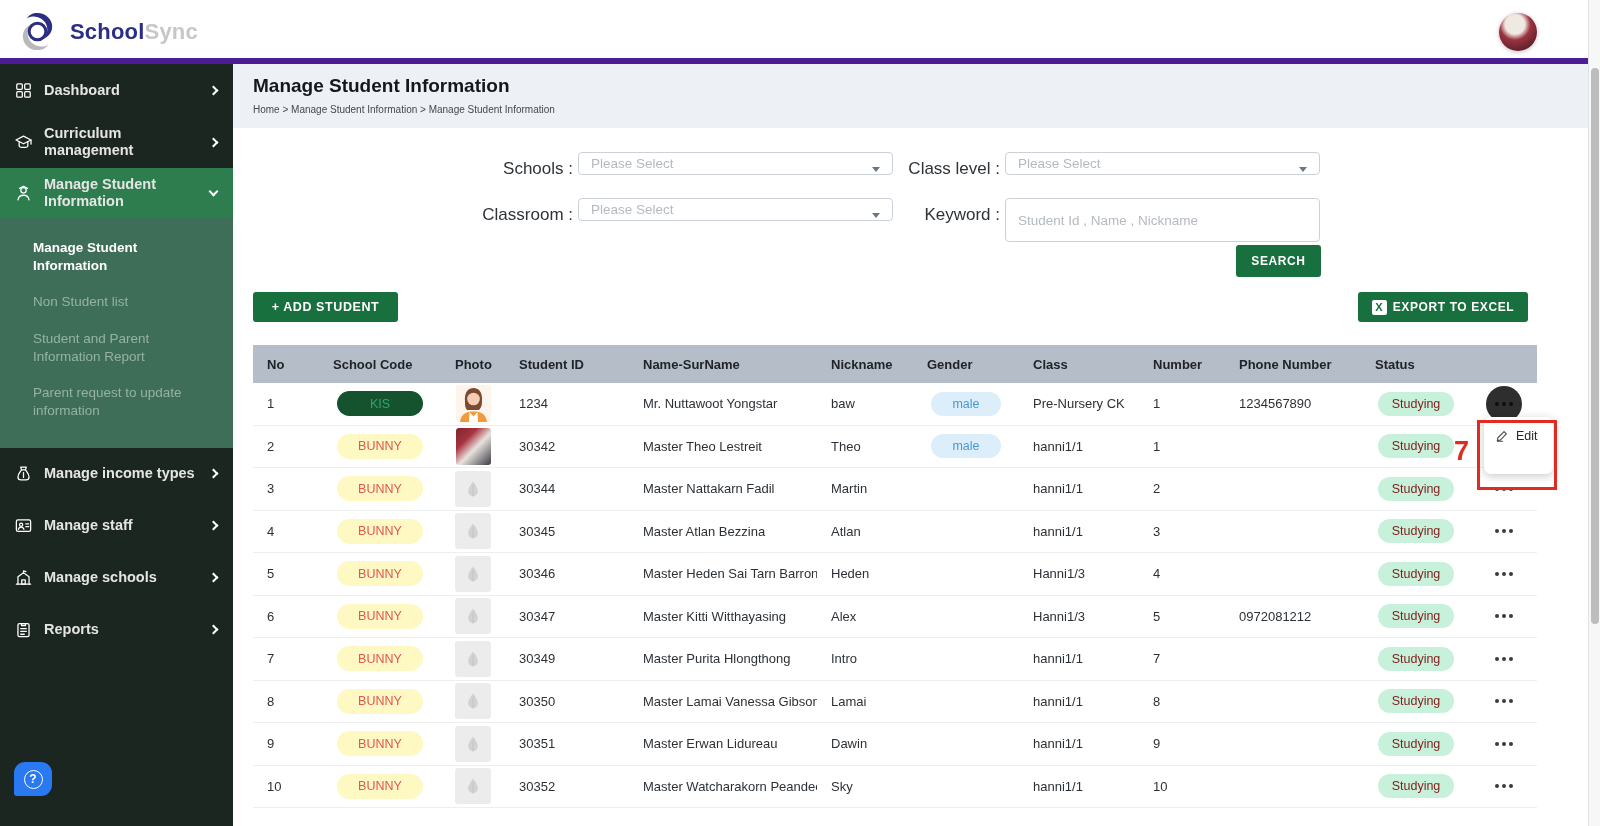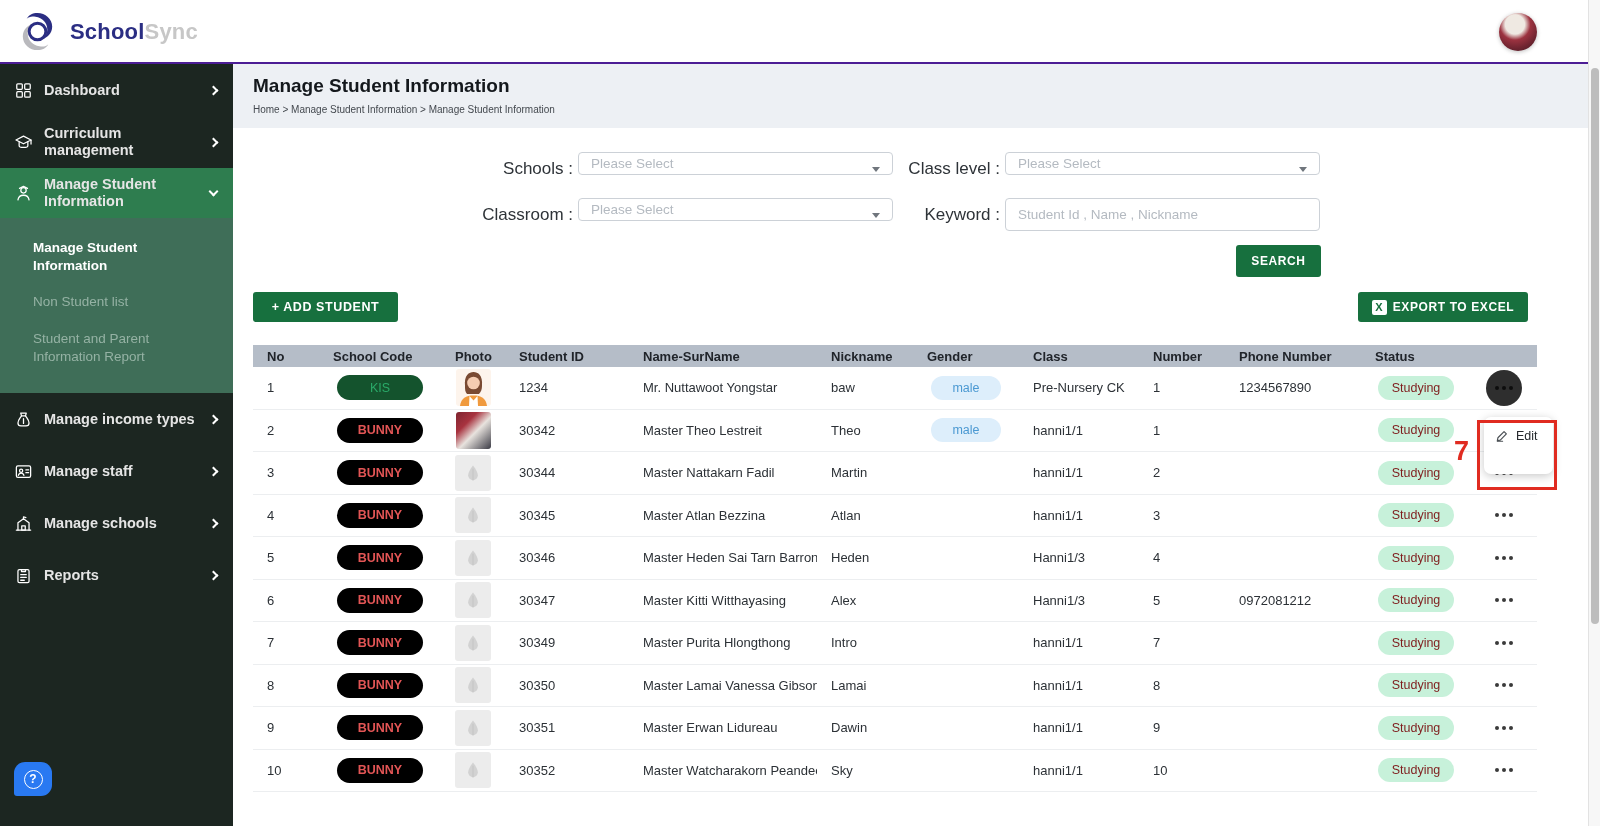--- a/index.html
+++ b/index.html
@@ -4,21 +4,21 @@
 <style>
   * { box-sizing: border-box; margin: 0; padding: 0; }
   html,body { width:1600px; height:826px; }
   body {
     font-family: "Liberation Sans", sans-serif;
     background:#ffffff; position:relative; overflow:hidden;
     width:1600px; height:826px;
   }
 
   
-  .topbar { position:absolute; left:0; top:0; width:1600px; height:64px; background:#fff; border-bottom:2px solid #4c1d95; z-index:5; }
+  .topbar { position:absolute; left:0; top:0; width:1600px; height:64px; background:#fff; border-bottom:6px solid #4c1d95; z-index:5; }
   .logo { position:absolute; left:14px; top:8px; display:flex; align-items:center; gap:9px; }
   .logo-mark { width:47px; height:47px; }
   .logo-text { font-size:22px; font-weight:700; letter-spacing:.2px; }
   .logo-text .p1 { color:#2b2e83; }
   .logo-text .p2 { color:#c7c7c7; font-weight:600; }
   .avatar { position:absolute; left:1499px; top:13px; width:38px; height:38px; border-radius:50%;
     background: radial-gradient(circle at 42% 30%, #efe9e2 0 28%, #9c3340 45%, #6e2430 70%, #3c1b22 100%);
     box-shadow:0 1px 4px rgba(0,0,0,.25), 0 0 0 2px #fff; cursor:pointer; }
 
   
@@ -44,44 +44,44 @@
   .page-title { font-size:19px; font-weight:700; color:#14181c; }
   .breadcrumb { font-size:10px; color:#44494f; margin-top:7px; }
 
   
   .f-label { position:absolute; width:148px; text-align:right; font-size:17px; color:#2e3338; line-height:33px; }
   .sel { position:absolute; width:315px; height:23px; border:1px solid #ccd1d7; border-radius:4px; background:#fff;
     display:flex; align-items:center; padding:0 30px 0 12px; cursor:pointer; }
   .sel .sel-text { font-size:13.5px; color:#b4bac1; }
   .sel .caret { position:absolute; right:12px; top:14px; width:0; height:0;
     border-left:4.5px solid transparent; border-right:4.5px solid transparent; border-top:5.5px solid #70767d; }
-  .kw-input { position:absolute; left:1005px; top:198px; width:315px; height:33px; border:1px solid #ccd1d7;
+  .kw-input { position:absolute; left:1005px; top:198px; width:315px; height:44px; border:1px solid #ccd1d7;
     border-radius:4px; padding:0 12px; font-size:13.5px; color:#333; font-family:"Liberation Sans",sans-serif; }
   .kw-input::placeholder { color:#b4bac1; }
   .btn { display:flex; align-items:center; justify-content:center; background:#17703e; color:#fff;
     font-weight:700; border:none; border-radius:3px; cursor:pointer; letter-spacing:.6px;
     font-family:"Liberation Sans",sans-serif; }
   .btn-search { position:absolute; left:1236px; top:245px; width:85px; height:32px; font-size:12px; }
   .btn-add { position:absolute; left:253px; top:292px; width:145px; height:30px; font-size:12.5px; }
   .btn-export { position:absolute; left:1358px; top:292px; width:170px; height:30px; font-size:12px; gap:6px; }
   .xl-icon { width:15px; height:15px; background:#fff; border-radius:2px; color:#17703e; font-size:11px;
     font-weight:700; display:flex; align-items:center; justify-content:center; }
 
   
   .table { position:absolute; left:253px; top:345px; width:1284px; }
   .thead, .trow { display:grid; grid-template-columns:66px 122px 64px 124px 188px 96px 106px 120px 86px 136px 110px 66px; align-items:center; }
-  .thead { height:22px; background:#b5bdc8; }
+  .thead { height:38px; background:#b5bdc8; }
   .thead .hcell { font-size:13px; font-weight:700; color:#20242a; padding-left:14px; }
   .trow { height:42.5px; border-bottom:1px solid #eceef0; background:#fff; }
   .cell { font-size:13px; color:#2c3136; padding-left:14px; white-space:nowrap; overflow:hidden; }
   .cell.centered { padding-left:0; display:flex; justify-content:center; align-items:center; }
   .pill { display:inline-flex; align-items:center; justify-content:center; border-radius:999px;
     font-size:12.5px; height:25px; min-width:86px; padding:0 14px; }
   .pill.green { background:#14532d; color:#2aa968; }
-  .pill.red { background:#000000; color:#e25555;font-weight:bold; }
+  .pill.red { background:#fef9c3; color:#e25555; }
   .pill.blue { background:#ddeefb; color:#4b99d2; min-width:70px; height:24px; font-size:12.5px; }
   .pill.status { background:#c7f1da; color:#7f1d1d; min-width:72px; height:24px; font-size:12.5px; }
   .photo { width:35px; height:37px; border-radius:3px; overflow:hidden; }
   .photo.anime { background:linear-gradient(135deg,#7e2430 0%,#a8333f 30%,#e8e3de 55%,#3a3a44 100%); }
   .photo.ph { width:36px; height:36px; background:#ececec; display:flex; align-items:center; justify-content:center; }
   .dots { display:flex; gap:3px; cursor:pointer; padding:6px 4px; }
   .dots i { width:4px; height:4px; border-radius:50%; background:#3a3a3a; }
   .dots-circle { width:36px; height:36px; border-radius:50%; background:#2e2e2e; display:flex;
     align-items:center; justify-content:center; gap:3px; cursor:pointer; }
   .dots-circle i { width:4px; height:4px; border-radius:50%; background:#0d0d0d; }
@@ -148,20 +148,21 @@
             <path d="M7 5.5 12 3l5 2.5"></path>
           </svg>
         </span>
     <span class="label">Manage Student Information</span>
     <span class="chev down"></span>
   </div>
       <div class="submenu">
         <div class="submenu-item active">Manage Student Information</div>
         <div class="submenu-item">Non Student list</div>
         <div class="submenu-item">Student and Parent Information Report</div>
+        <div class="submenu-item">Parent request to update information</div>
       </div>
       <div class="side-item">
     <span class="icon">
           <svg viewBox="0 0 24 24" fill="none" stroke="#fff" stroke-width="1.6" stroke-linecap="round" stroke-linejoin="round">
             <path d="M9.5 7.5h5l2 2.8c1.6 2.2 2.5 4 2.5 6a3.7 3.7 0 0 1-3.7 3.7H8.7A3.7 3.7 0 0 1 5 16.3c0-2 .9-3.8 2.5-6z"></path>
             <path d="M9.5 7.5 8.5 4h7l-1 3.5"></path>
             <path d="M12 11v6"></path>
           </svg>
         </span>
     <span class="label">Manage income types</span>

